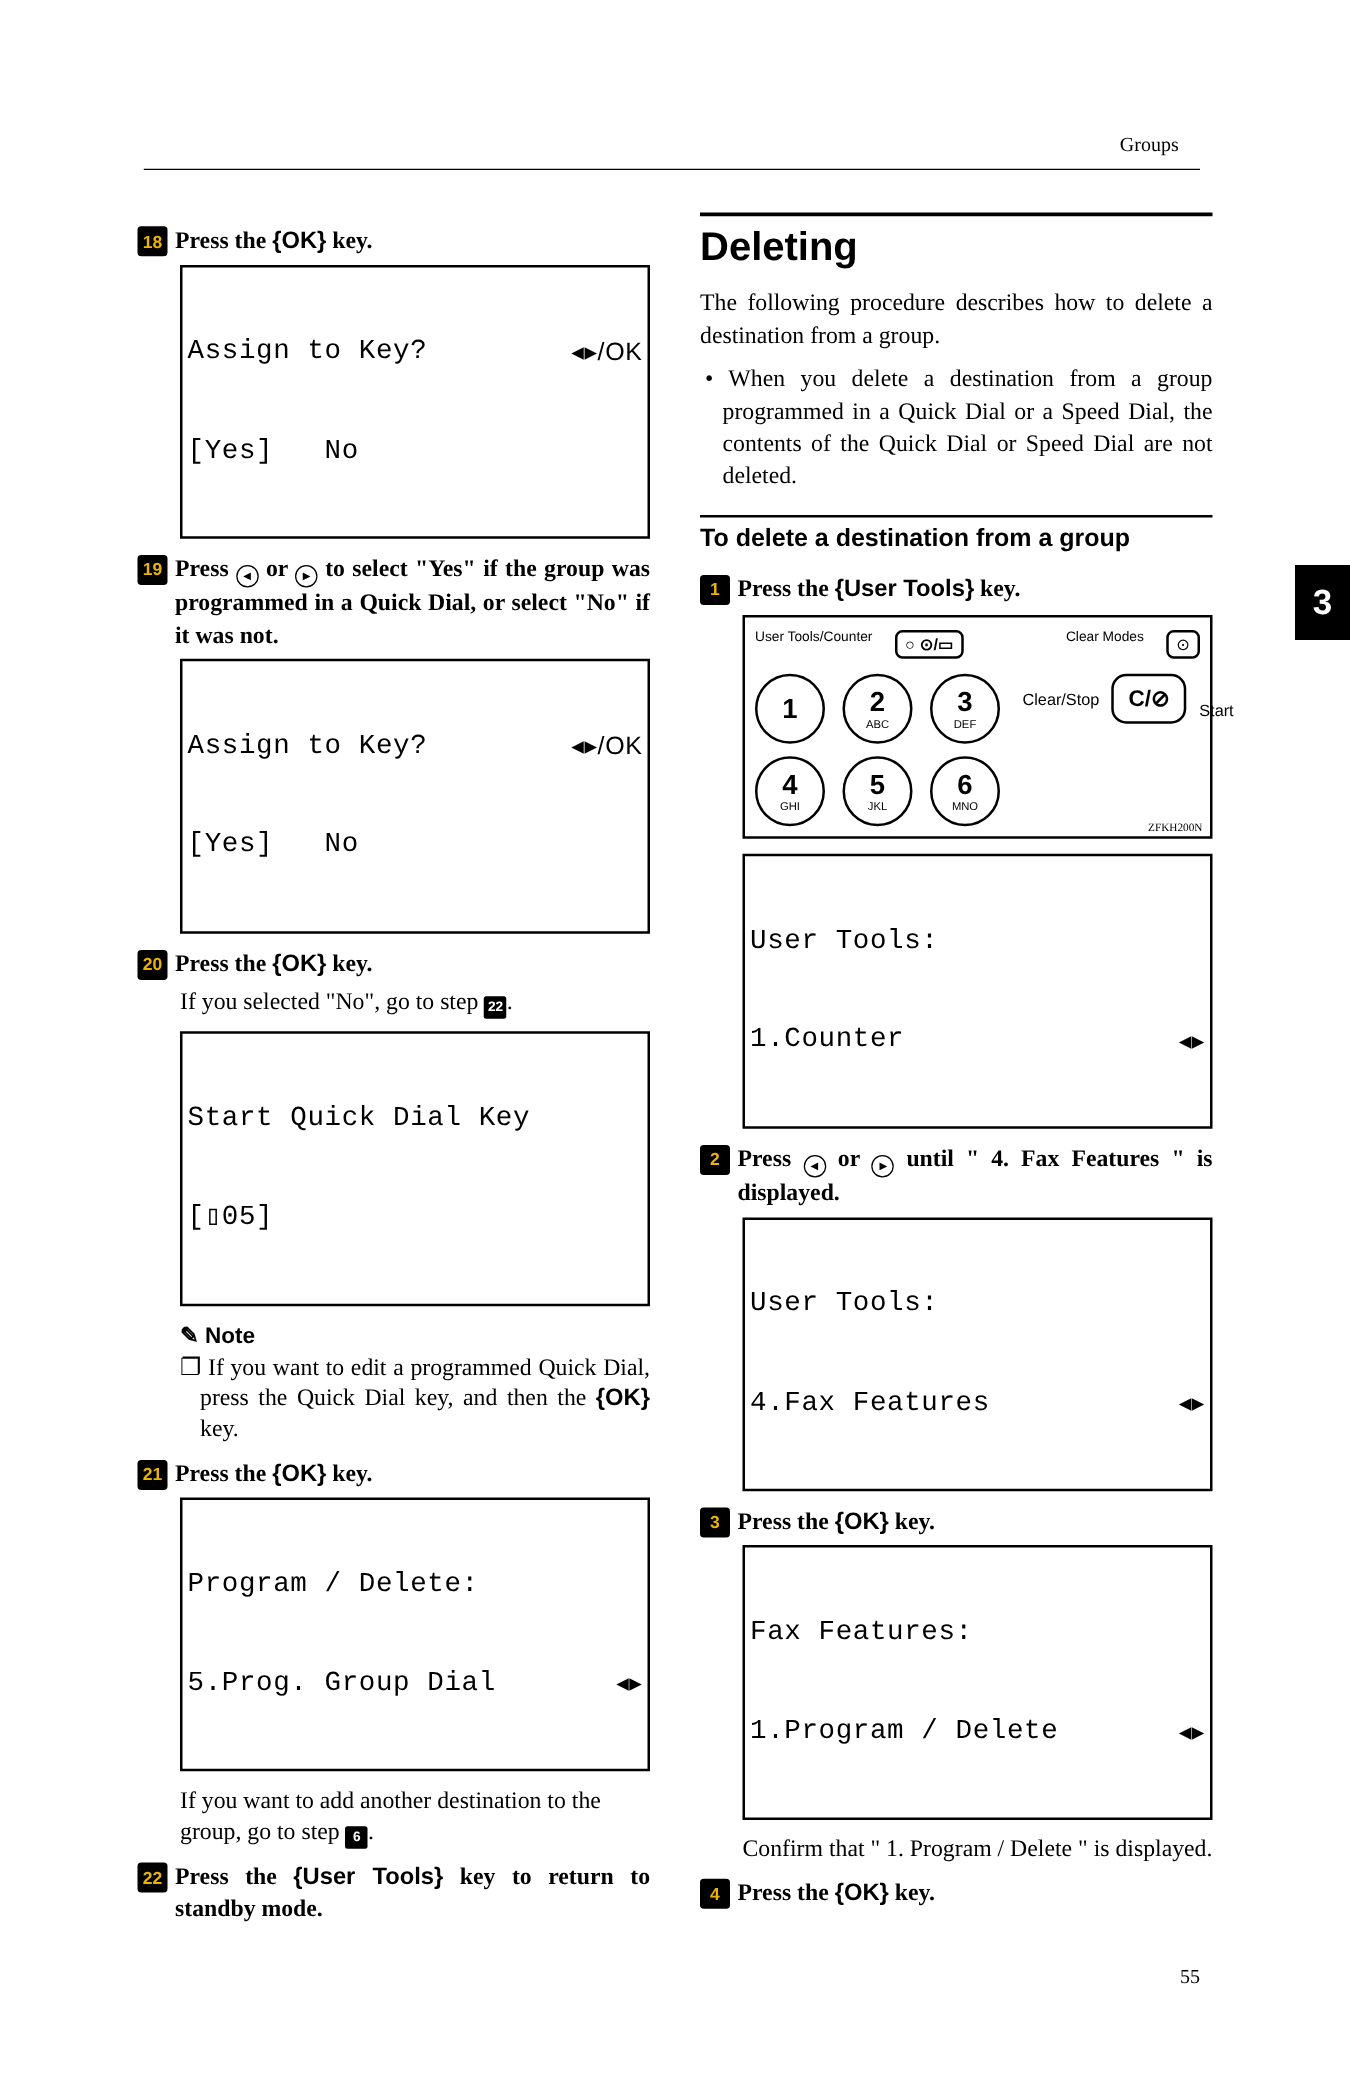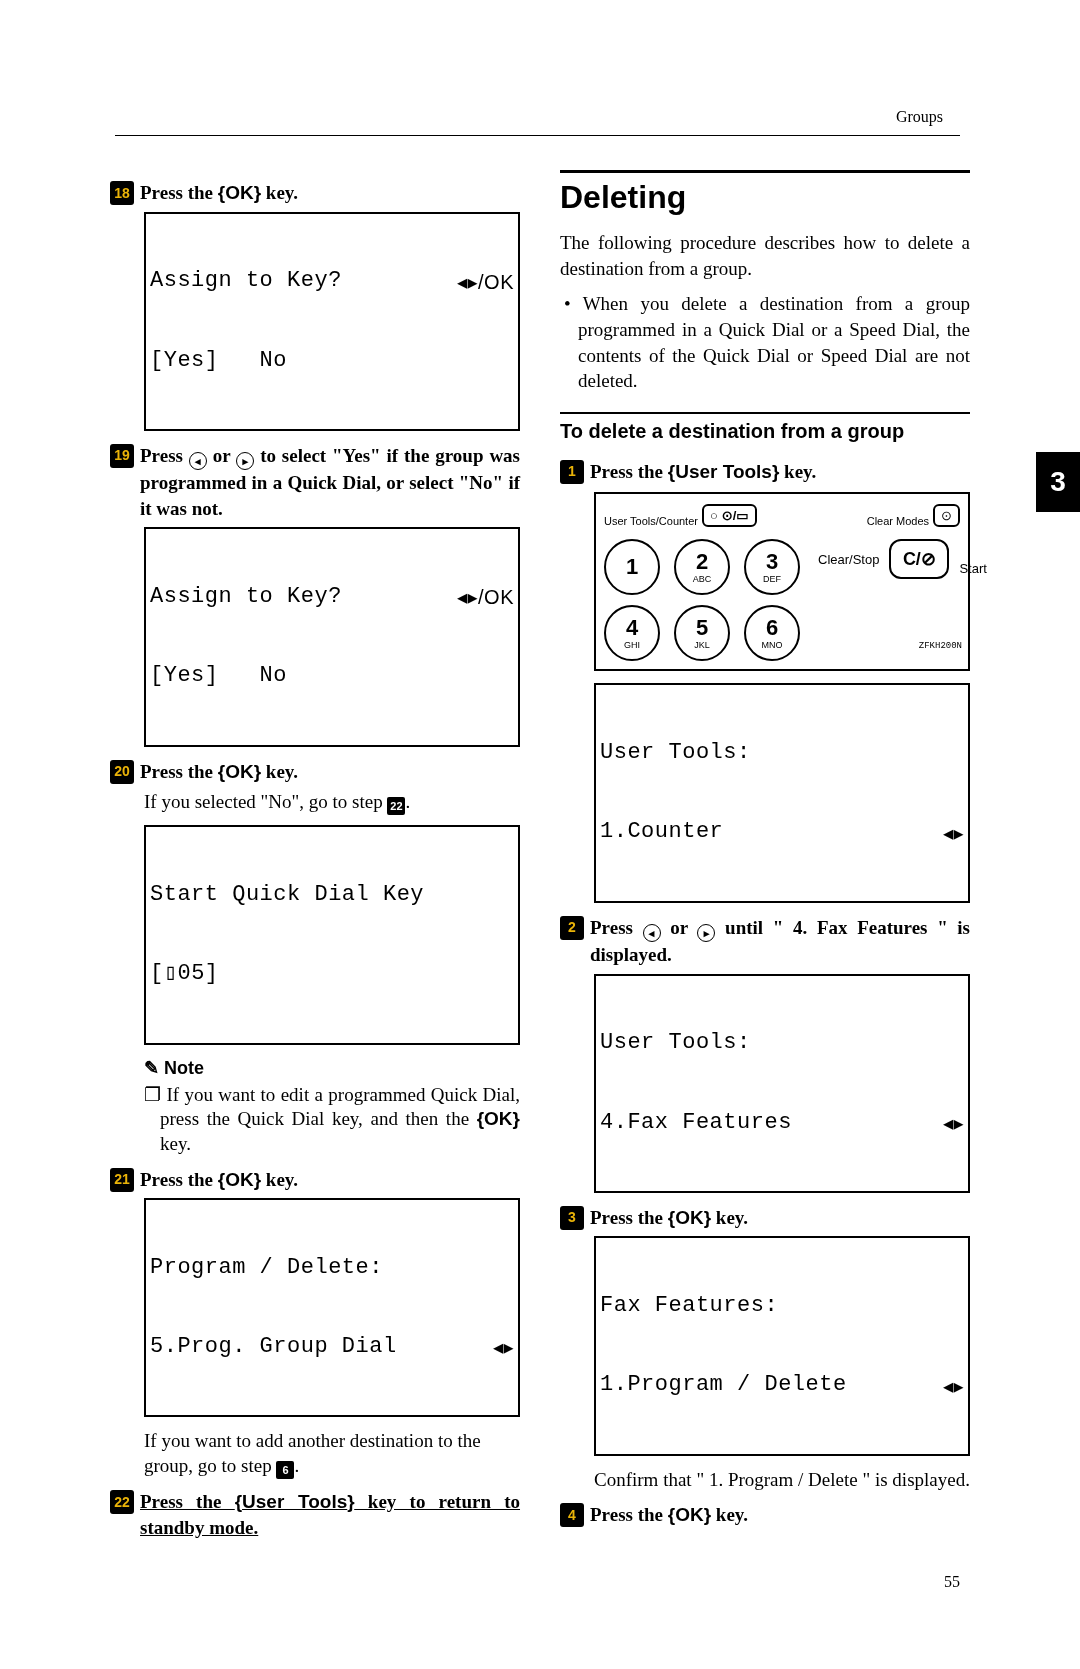--- a/index.html
+++ b/index.html
@@ -131,22 +131,22 @@
   }
   .panel-wrap {
     border: 2px solid #000;
     margin: 8px 0 12px 34px;
     padding: 10px 8px 8px 8px;
     position: relative;
     background: linear-gradient(#fff 0 36px, #fff 36px);
   }
   .panel-top {
     display: flex;
-    gap: 4px;
-    align-items: flex-end;
+    gap: 18px;
+    align-items: flex-start;
     font-family: Arial, sans-serif;
     font-size: 11px;
     margin-bottom: 12px;
   }
   .panel-top .lbl { display:flex; align-items:center; }
   .panel-top .pill {
     border: 2px solid #000;
     border-radius: 6px;
     padding: 2px 6px;
     display: flex; align-items: center; gap: 4px;
@@ -182,22 +182,22 @@
     align-items: center;
   }
   .clearstop-btn {
     border: 2.5px solid #000; border-radius: 12px;
     width: 60px; height: 40px;
     display:flex; align-items:center; justify-content:center;
     font-weight: bold; font-size: 18px;
   }
   .start-bar { font-size: 13px; }
   .panel-code {
-    position: absolute; right: 6px; bottom: 18px;
-    font-family: Liberation Mono, monospace; font-size: 9px;
+    position: absolute; right: 6px; bottom: 2px;
+    font-family: Liberation Serif, serif; font-size: 9px;
   }
   .chapter-tab {
     position: absolute;
     right: 0;
     top: 452px;
     width: 44px; height: 60px;
     background: #000; color: #fff;
     font-family: Arial, sans-serif;
     font-size: 28px; font-weight: bold;
     display: flex; align-items: center; justify-content: center;
@@ -307,21 +307,21 @@
           <span class="lcd-arrow">◂▸</span>
         </div>
       </div>
 
       <div class="body-text" style="margin-left:34px;">
         <span>If you want to add another destination to the group, go to step </span><span class="sq-ref">6</span><span>.</span>
       </div>
 
       <div class="step">
         <span class="step-num">22</span>
-        <span class="step-text" style="text-align:justify;text-decoration:underline;">
+        <span class="step-text" style="text-align:justify;">
           <span>Press the </span><span class="bracket">{</span><span class="key-label">User Tools</span><span class="bracket">}</span><span> key to return to standby mode.</span>
         </span>
       </div>
 
     </div>
 
     <div class="col col-right">
       <div class="rule-top"></div>
       <div class="section-title">Deleting</div>
       <div class="body-text-full" style="text-align:justify;">The following procedure describes how to delete a destination from a group.</div>

